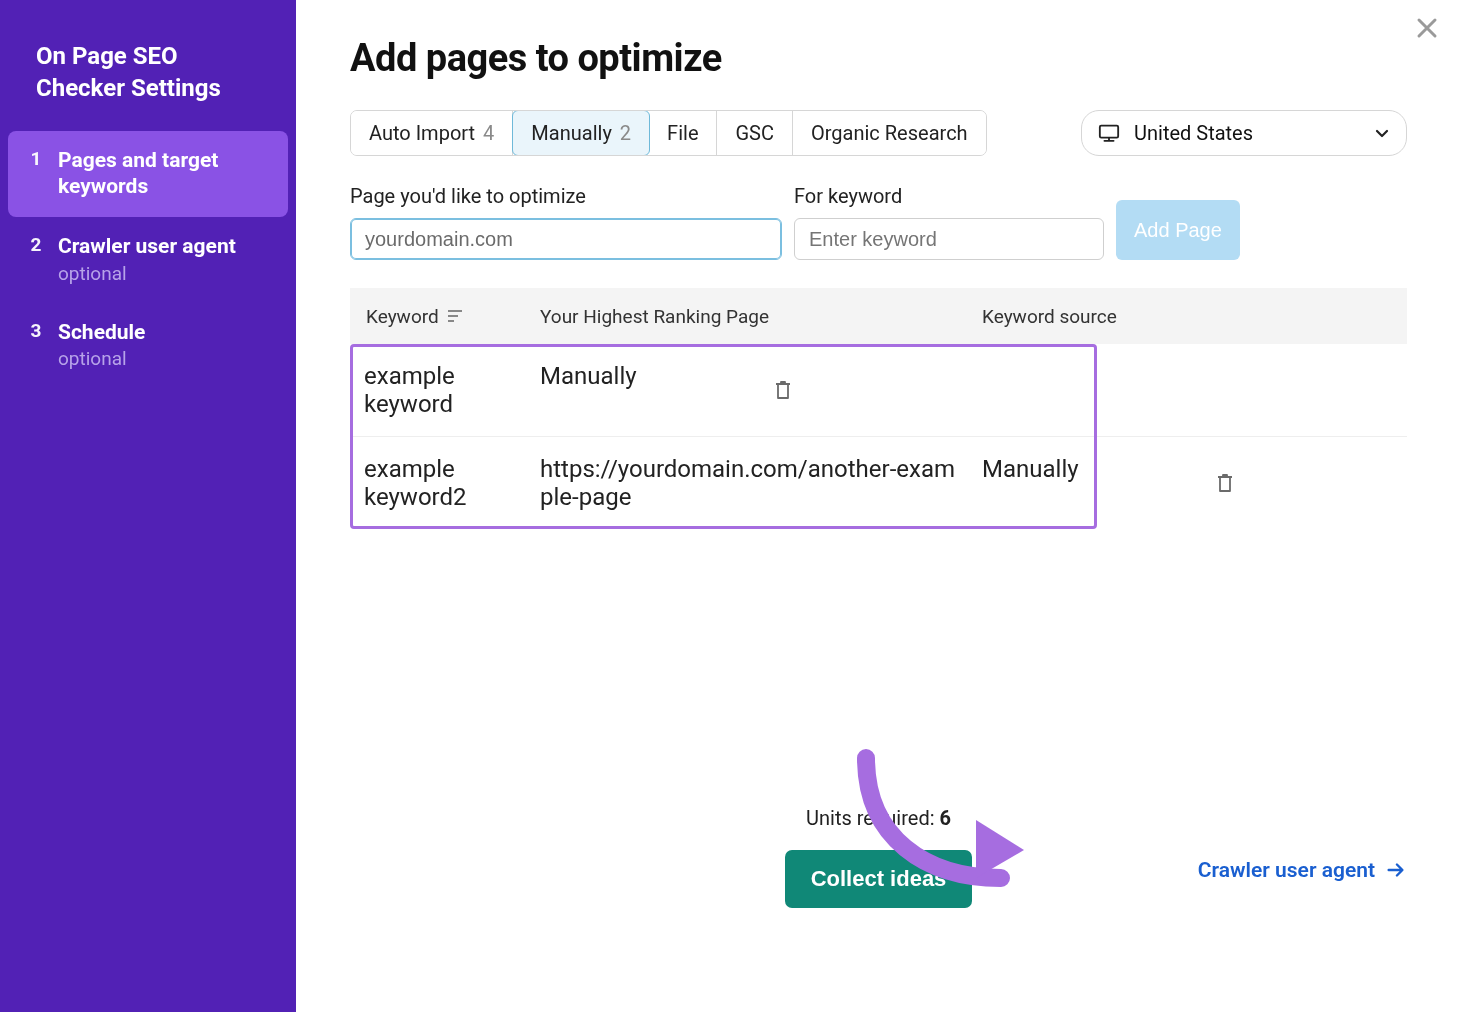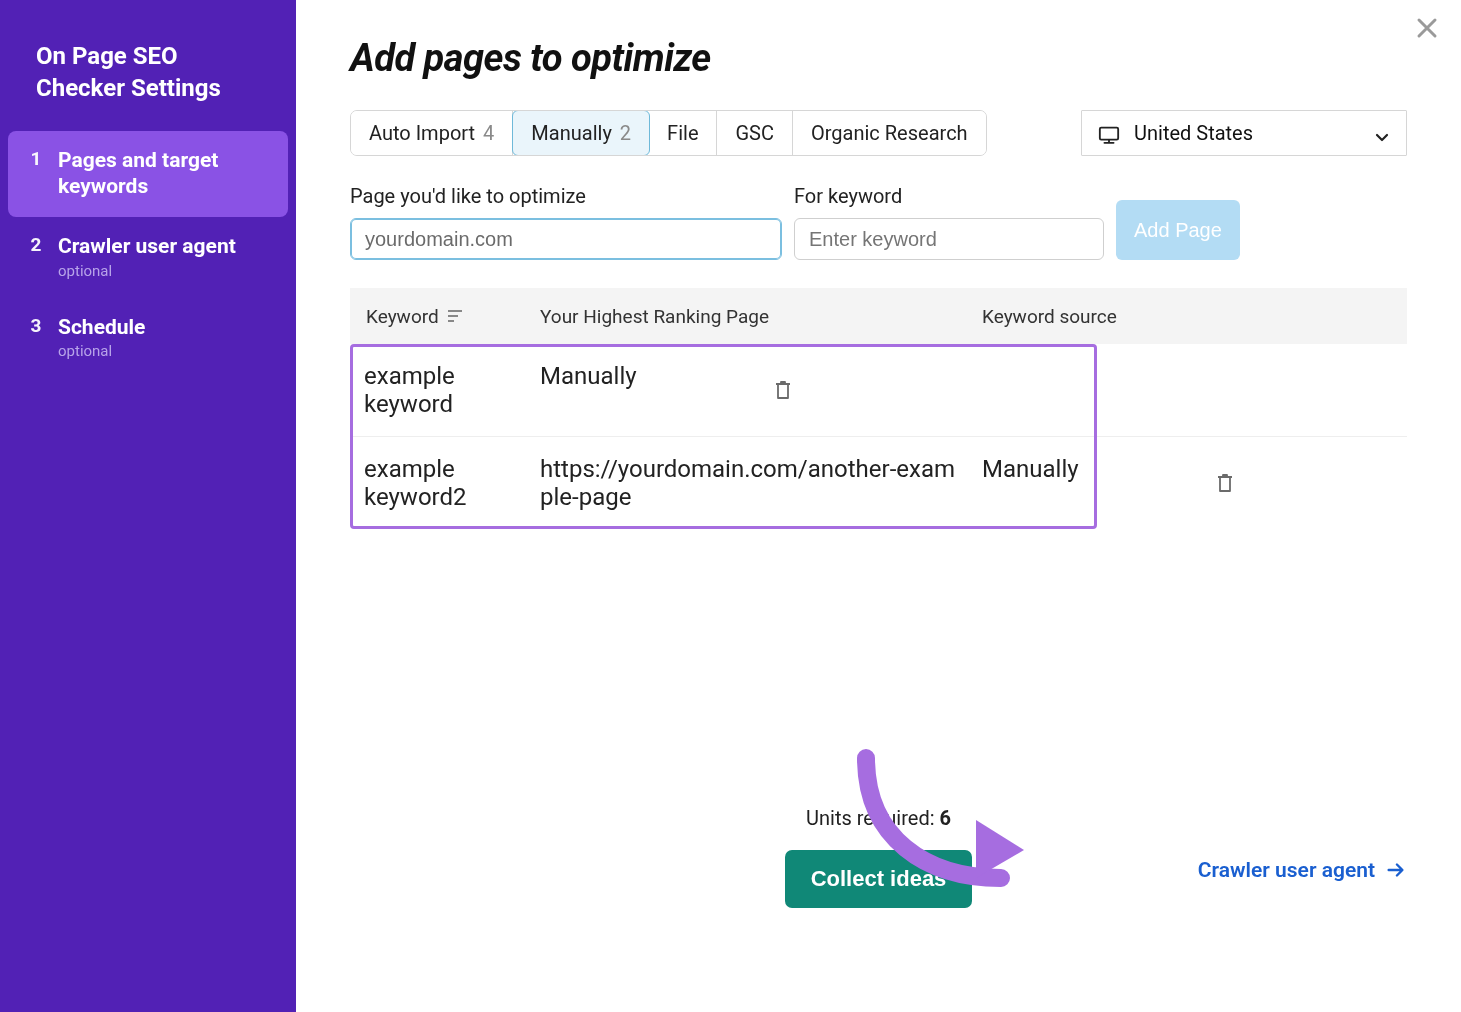--- a/index.html
+++ b/index.html
@@ -48,21 +48,21 @@
     text-align: center;
     opacity: 0.95;
   }
   .side-step .labels { display: flex; flex-direction: column; gap: 2px; }
   .side-step .label {
     font-size: 21px;
     font-weight: 700;
     line-height: 1.25;
   }
   .side-step .sub {
-    font-size: 15px;
+    font-size: 19px;
     font-weight: 400;
     color: #b7a3e9;
   }
   
   .main {
     flex: 1;
     position: relative;
     padding: 36px 54px 0 54px;
     display: flex;
     flex-direction: column;
@@ -80,21 +80,20 @@
     cursor: pointer;
     background: none;
     border: none;
   }
   .close-btn svg { width: 24px; height: 24px; }
   h1.page-title {
     font-size: 38px;
     font-weight: 700;
     letter-spacing: -0.5px;
     margin-bottom: 30px;
-    font-style: italic;
   }
   .top-controls {
     display: flex;
     align-items: center;
     gap: 14px;
     margin-bottom: 28px;
   }
   .tabs {
     display: flex;
     border: 1px solid #d6d6d6;
@@ -118,24 +117,24 @@
     background: #eaf5fb;
     border: 1px solid #6fb9d9;
     margin: -1px;
     z-index: 1;
     position: relative;
     border-radius: 6px;
   }
   .country-select {
     margin-left: auto;
     border: 1px solid #d6d6d6;
-    border-radius: 1px;
+    border-radius: 18px;
     padding: 10px 16px;
     display: flex;
-    align-items: flex-end;
+    align-items: center;
     gap: 14px;
     width: 326px;
     cursor: pointer;
     font-size: 20px;
   }
   .country-select .country-label { flex: 1; }
   .country-select svg { flex: 0 0 auto; }
   
   .form-row {
     display: flex;

